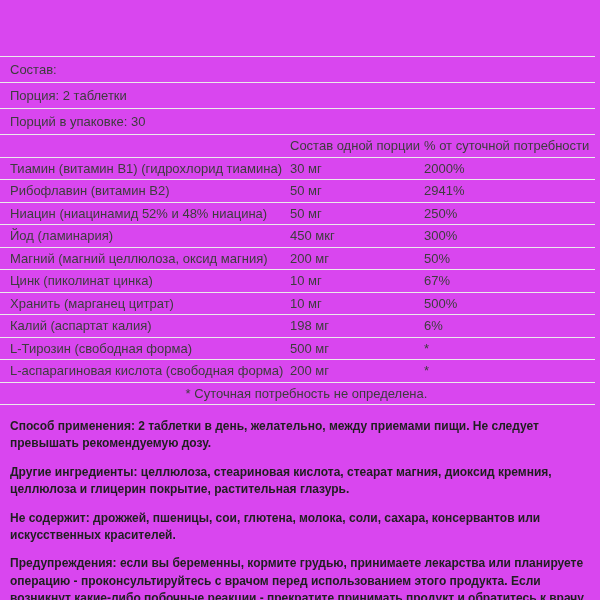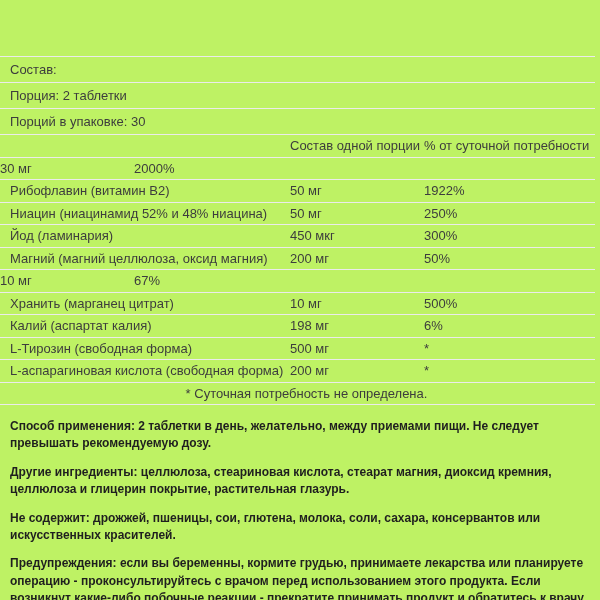--- a/index.html
+++ b/index.html
@@ -8,21 +8,21 @@
     background: #ffffff;
     width: 600px;
     height: 600px;
     font-family: "Liberation Sans", "DejaVu Sans", sans-serif;
     -webkit-font-smoothing: antialiased;
   }
   .page {
     position: relative;
     width: 600px;
     height: 600px;
-    background: #bef264;
+    background: #d946ef;
     overflow: hidden;
   }
   .facts {
     margin-top: 56px;
     width: 595px;
     border-top: 1px solid #ebebeb;
     color: #3d3d3d;
     font-size: 13px;
   }
   .frow {
@@ -83,44 +83,46 @@
       <div class="cell-full">Порций в упаковке: 30</div>
     </div>
 
     <div class="frow trow">
       <div class="cell-name"></div>
       <div class="cell-amount">Состав одной порции</div>
       <div class="cell-dv">% от суточной потребности</div>
     </div>
 
     <div class="frow trow">
+      <div class="cell-name">Тиамин (витамин B1) (гидрохлорид тиамина)</div>
       <div class="cell-amount">30 мг</div>
       <div class="cell-dv">2000%</div>
     </div>
     <div class="frow trow">
       <div class="cell-name">Рибофлавин (витамин B2)</div>
       <div class="cell-amount">50 мг</div>
-      <div class="cell-dv">1922%</div>
+      <div class="cell-dv">2941%</div>
     </div>
     <div class="frow trow">
       <div class="cell-name">Ниацин (ниацинамид 52% и 48% ниацина)</div>
       <div class="cell-amount">50 мг</div>
       <div class="cell-dv">250%</div>
     </div>
     <div class="frow trow">
       <div class="cell-name">Йод (ламинария)</div>
       <div class="cell-amount">450 мкг</div>
       <div class="cell-dv">300%</div>
     </div>
     <div class="frow trow">
       <div class="cell-name">Магний (магний целлюлоза, оксид магния)</div>
       <div class="cell-amount">200 мг</div>
       <div class="cell-dv">50%</div>
     </div>
     <div class="frow trow">
+      <div class="cell-name">Цинк (пиколинат цинка)</div>
       <div class="cell-amount">10 мг</div>
       <div class="cell-dv">67%</div>
     </div>
     <div class="frow trow">
       <div class="cell-name">Хранить (марганец цитрат)</div>
       <div class="cell-amount">10 мг</div>
       <div class="cell-dv">500%</div>
     </div>
     <div class="frow trow">
       <div class="cell-name">Калий (аспартат калия)</div>

